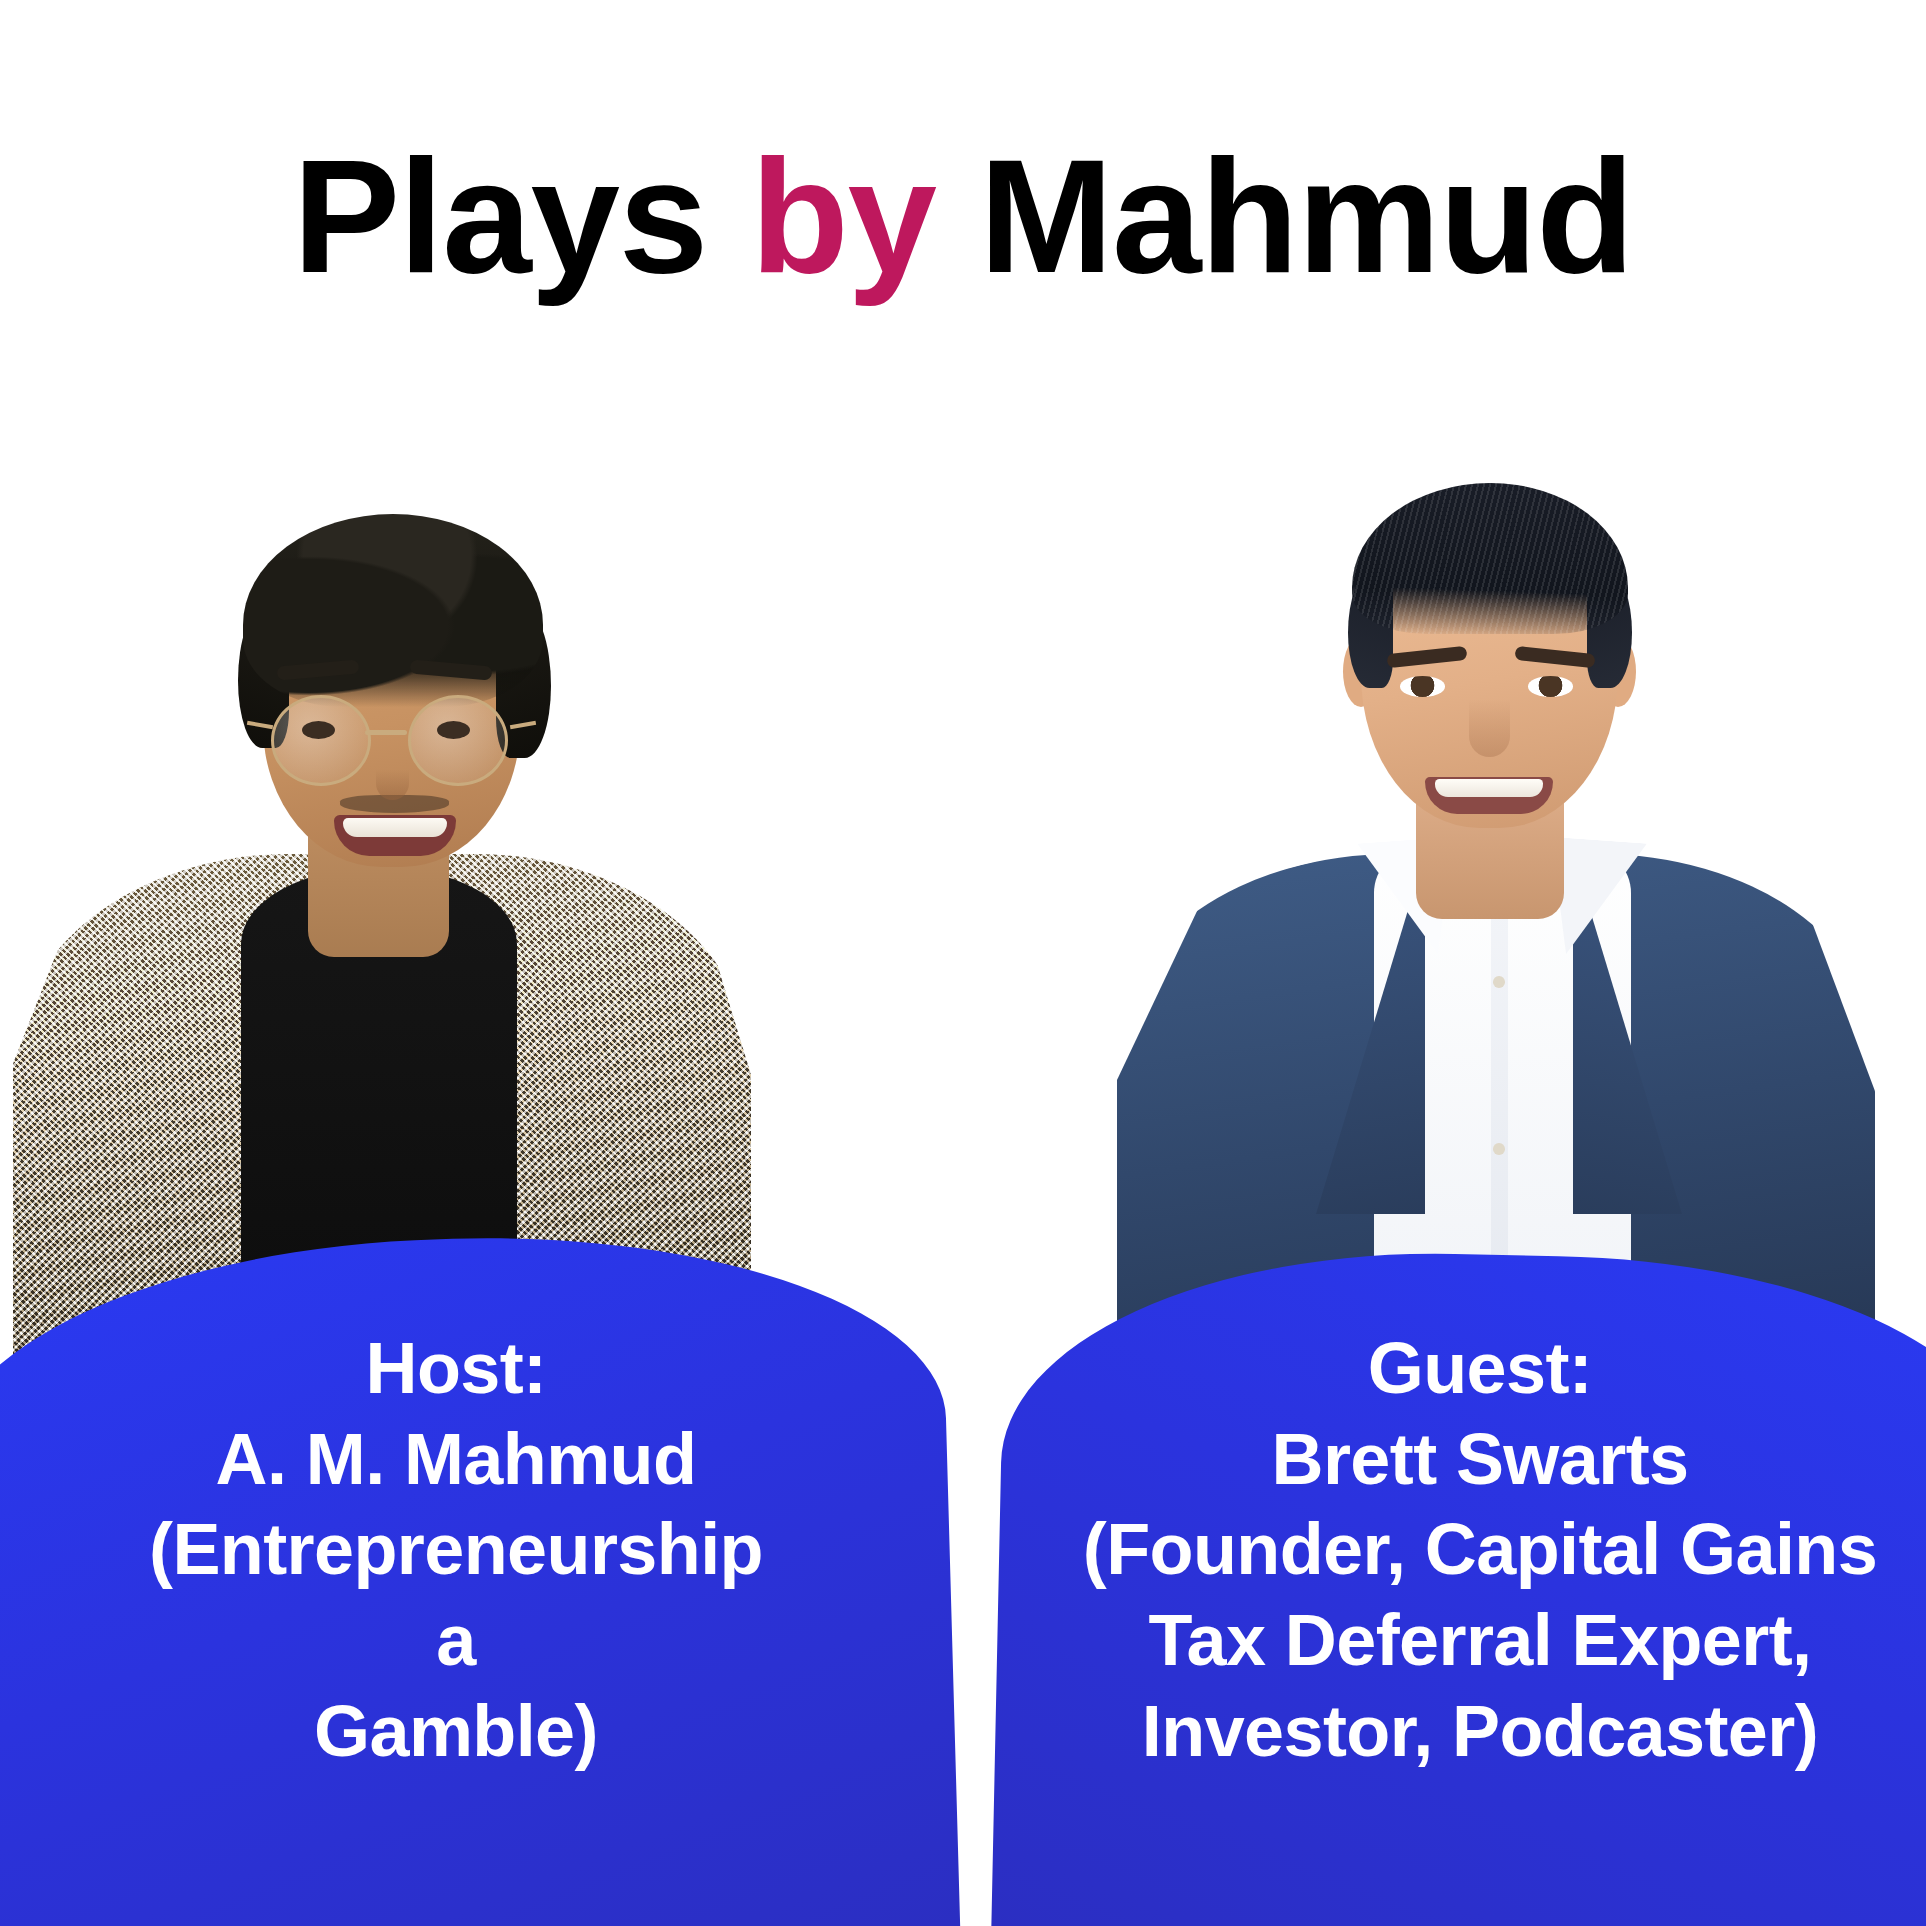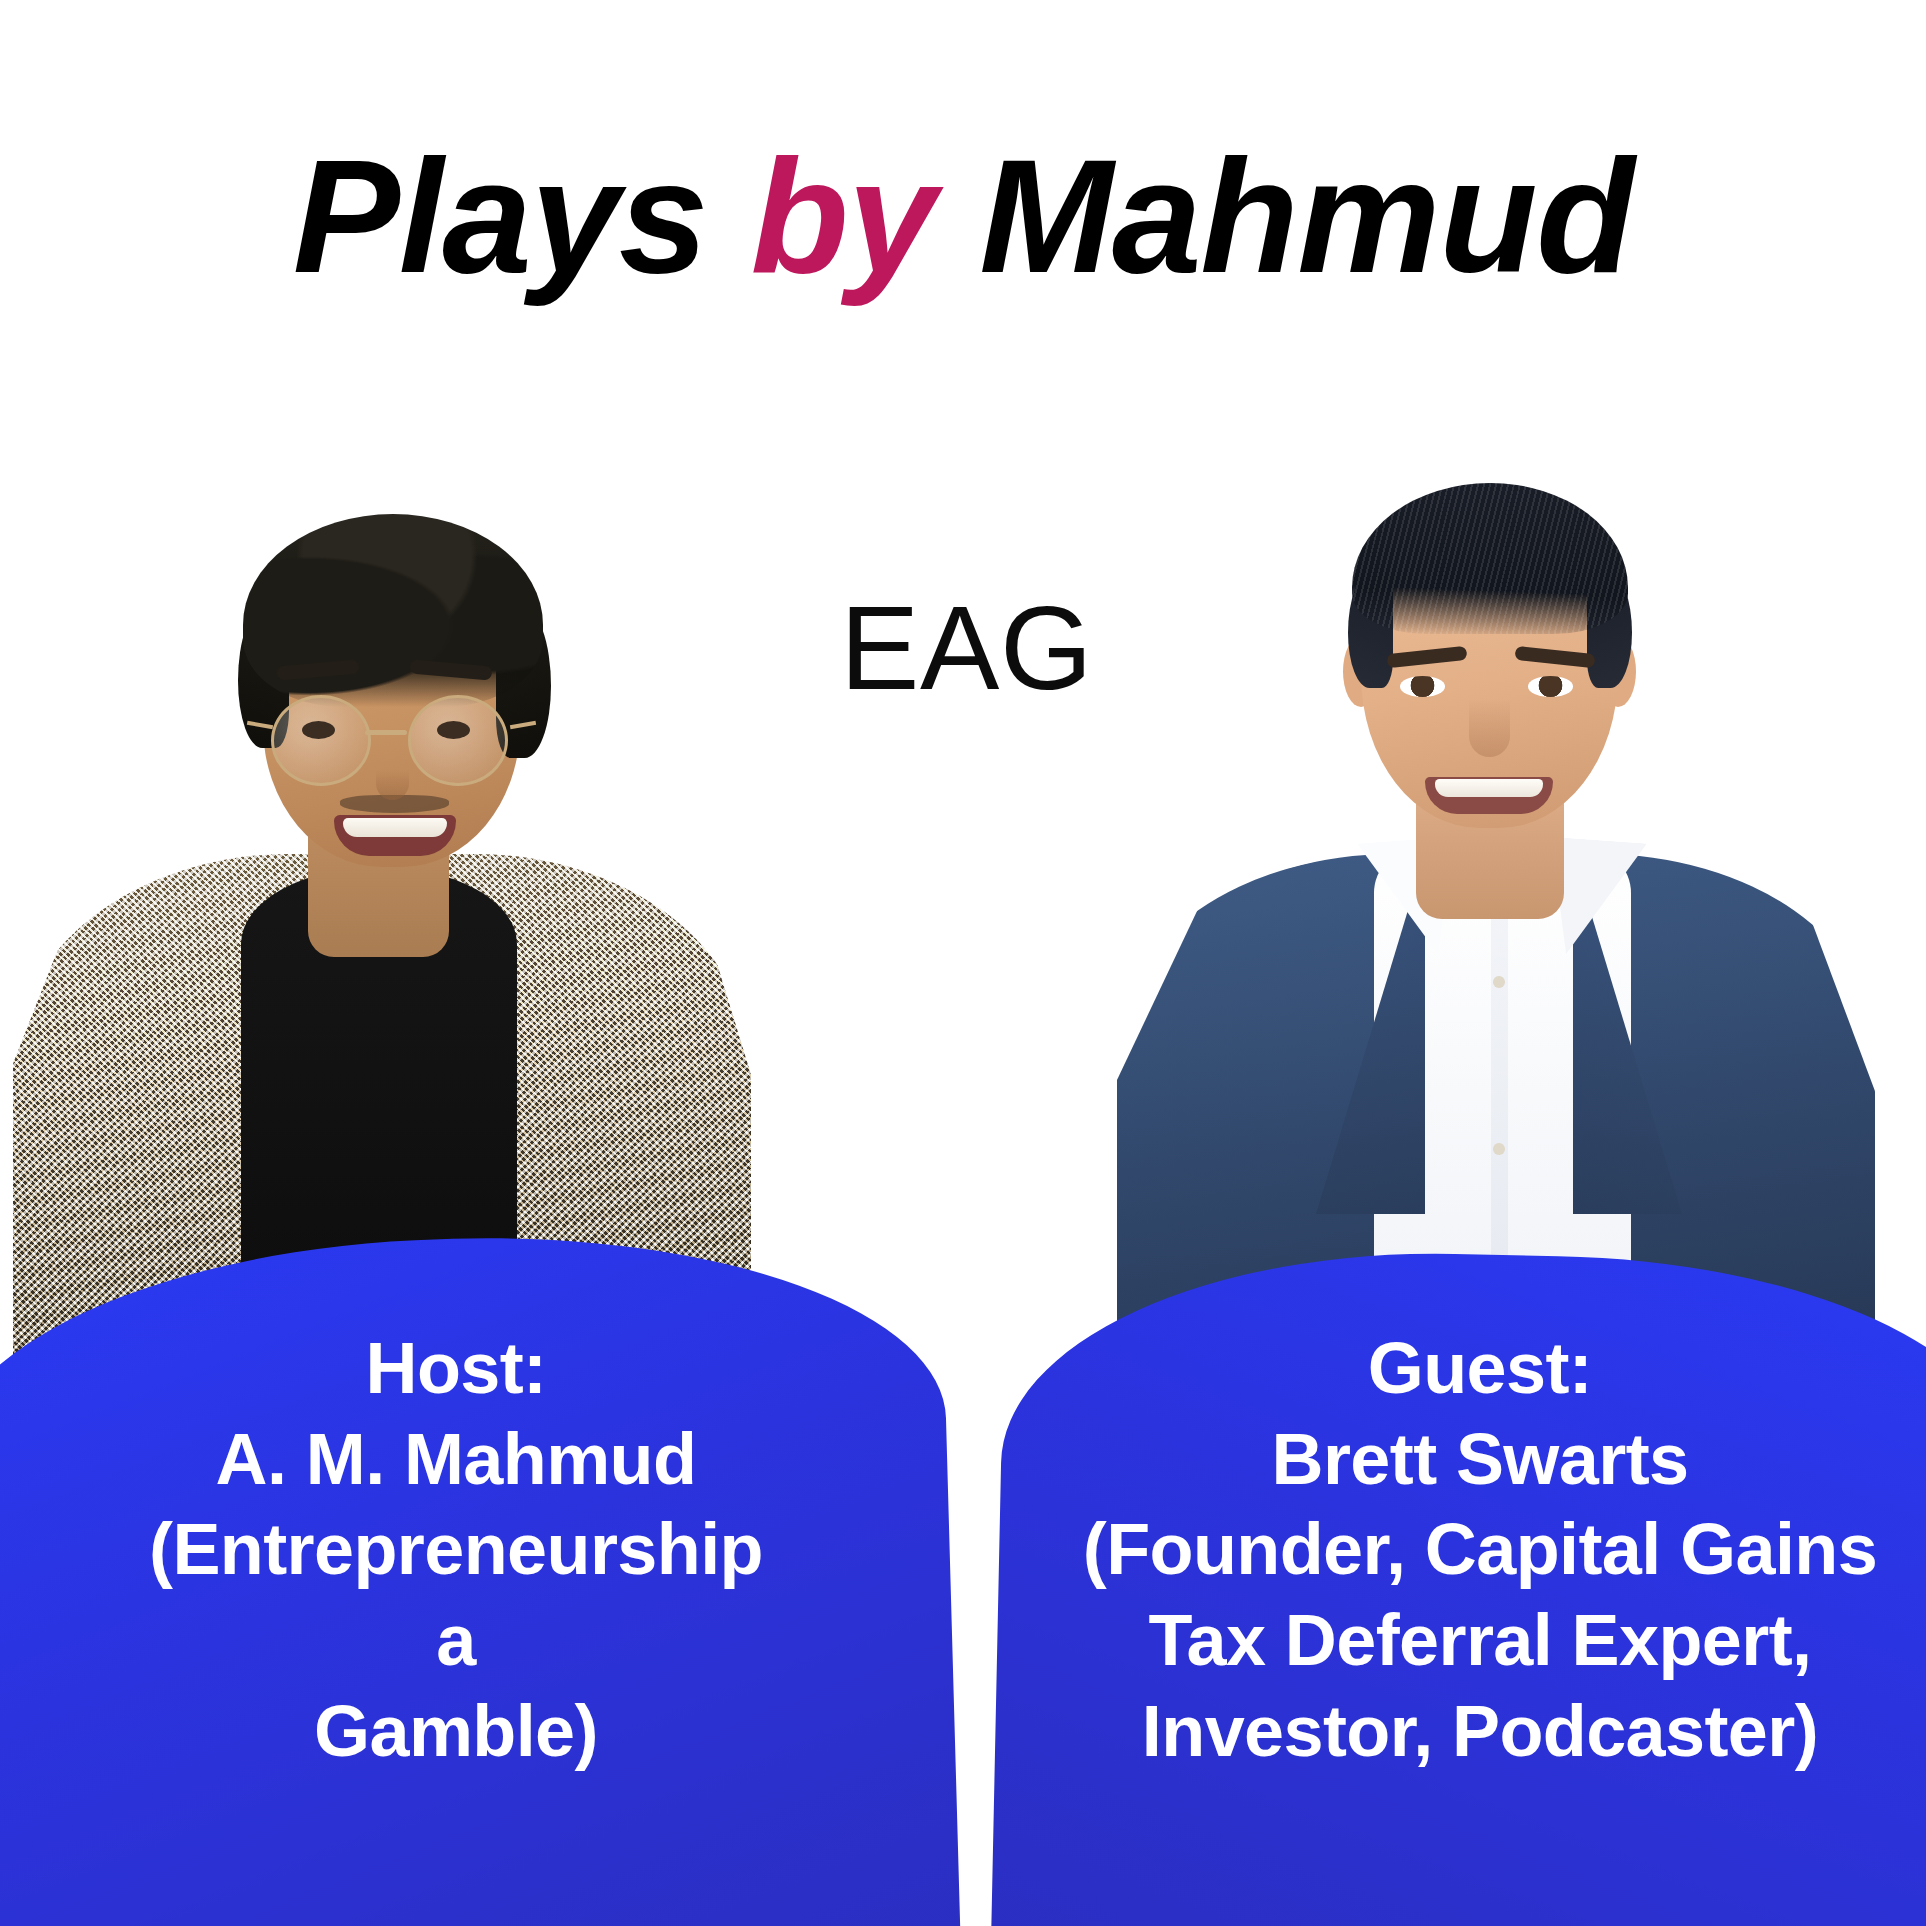--- a/index.html
+++ b/index.html
@@ -23,21 +23,21 @@
     width:1926px;
     text-align:center;
     font-size:161px;
     font-weight:700;
     letter-spacing:-1.3px;
     color:#000000;
     line-height:1;
     white-space:nowrap;
     z-index:40;
   }
-  .title .w{ display:inline-block;font-style:italic; }
+  .title .w{ display:inline-block; }
   .title .blue{ color:#be185d; }
 
   
   .episode{
     position:absolute;
     left:742px; top:578px;
     width:449px;
     text-align:center;
     z-index:40;
     color:#0c0c0c;
@@ -216,21 +216,20 @@
 
 <div id="cover">
 
   <div class="title">
     <span class="w">Plays</span>
     <span class="w blue">by</span>
     <span class="w">Mahmud</span>
   </div>
 
   <div class="episode">
-    <span class="eag">EAG</span>
   </div>
 
   <div class="photo" id="host-photo">
     <div class="p-body" id="host-cardigan"></div>
     <div class="p-body" id="host-tee"></div>
     <div class="p-body" id="host-neck"></div>
     <div class="p-body" id="host-ear-l"></div>
     <div class="p-body" id="host-ear-r"></div>
     <div class="p-body" id="host-head"></div>
     <div class="p-body" id="host-hair-side-l"></div>

